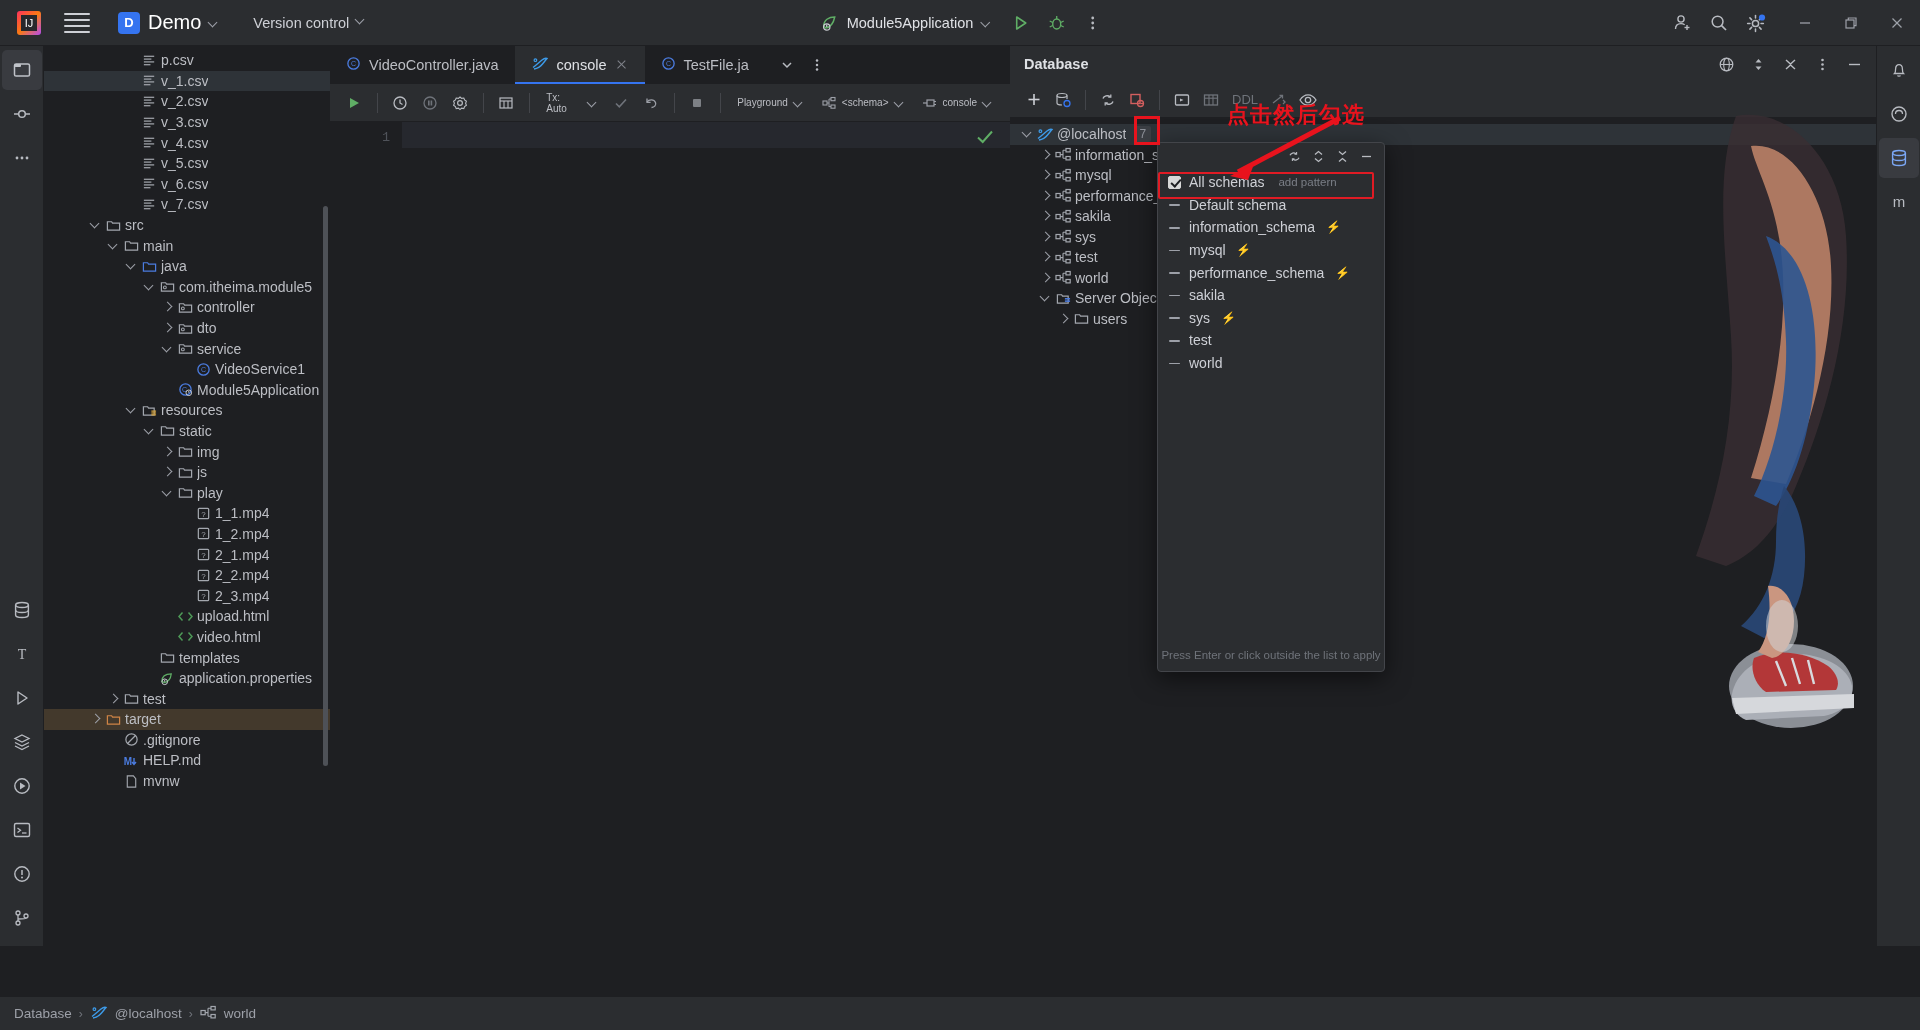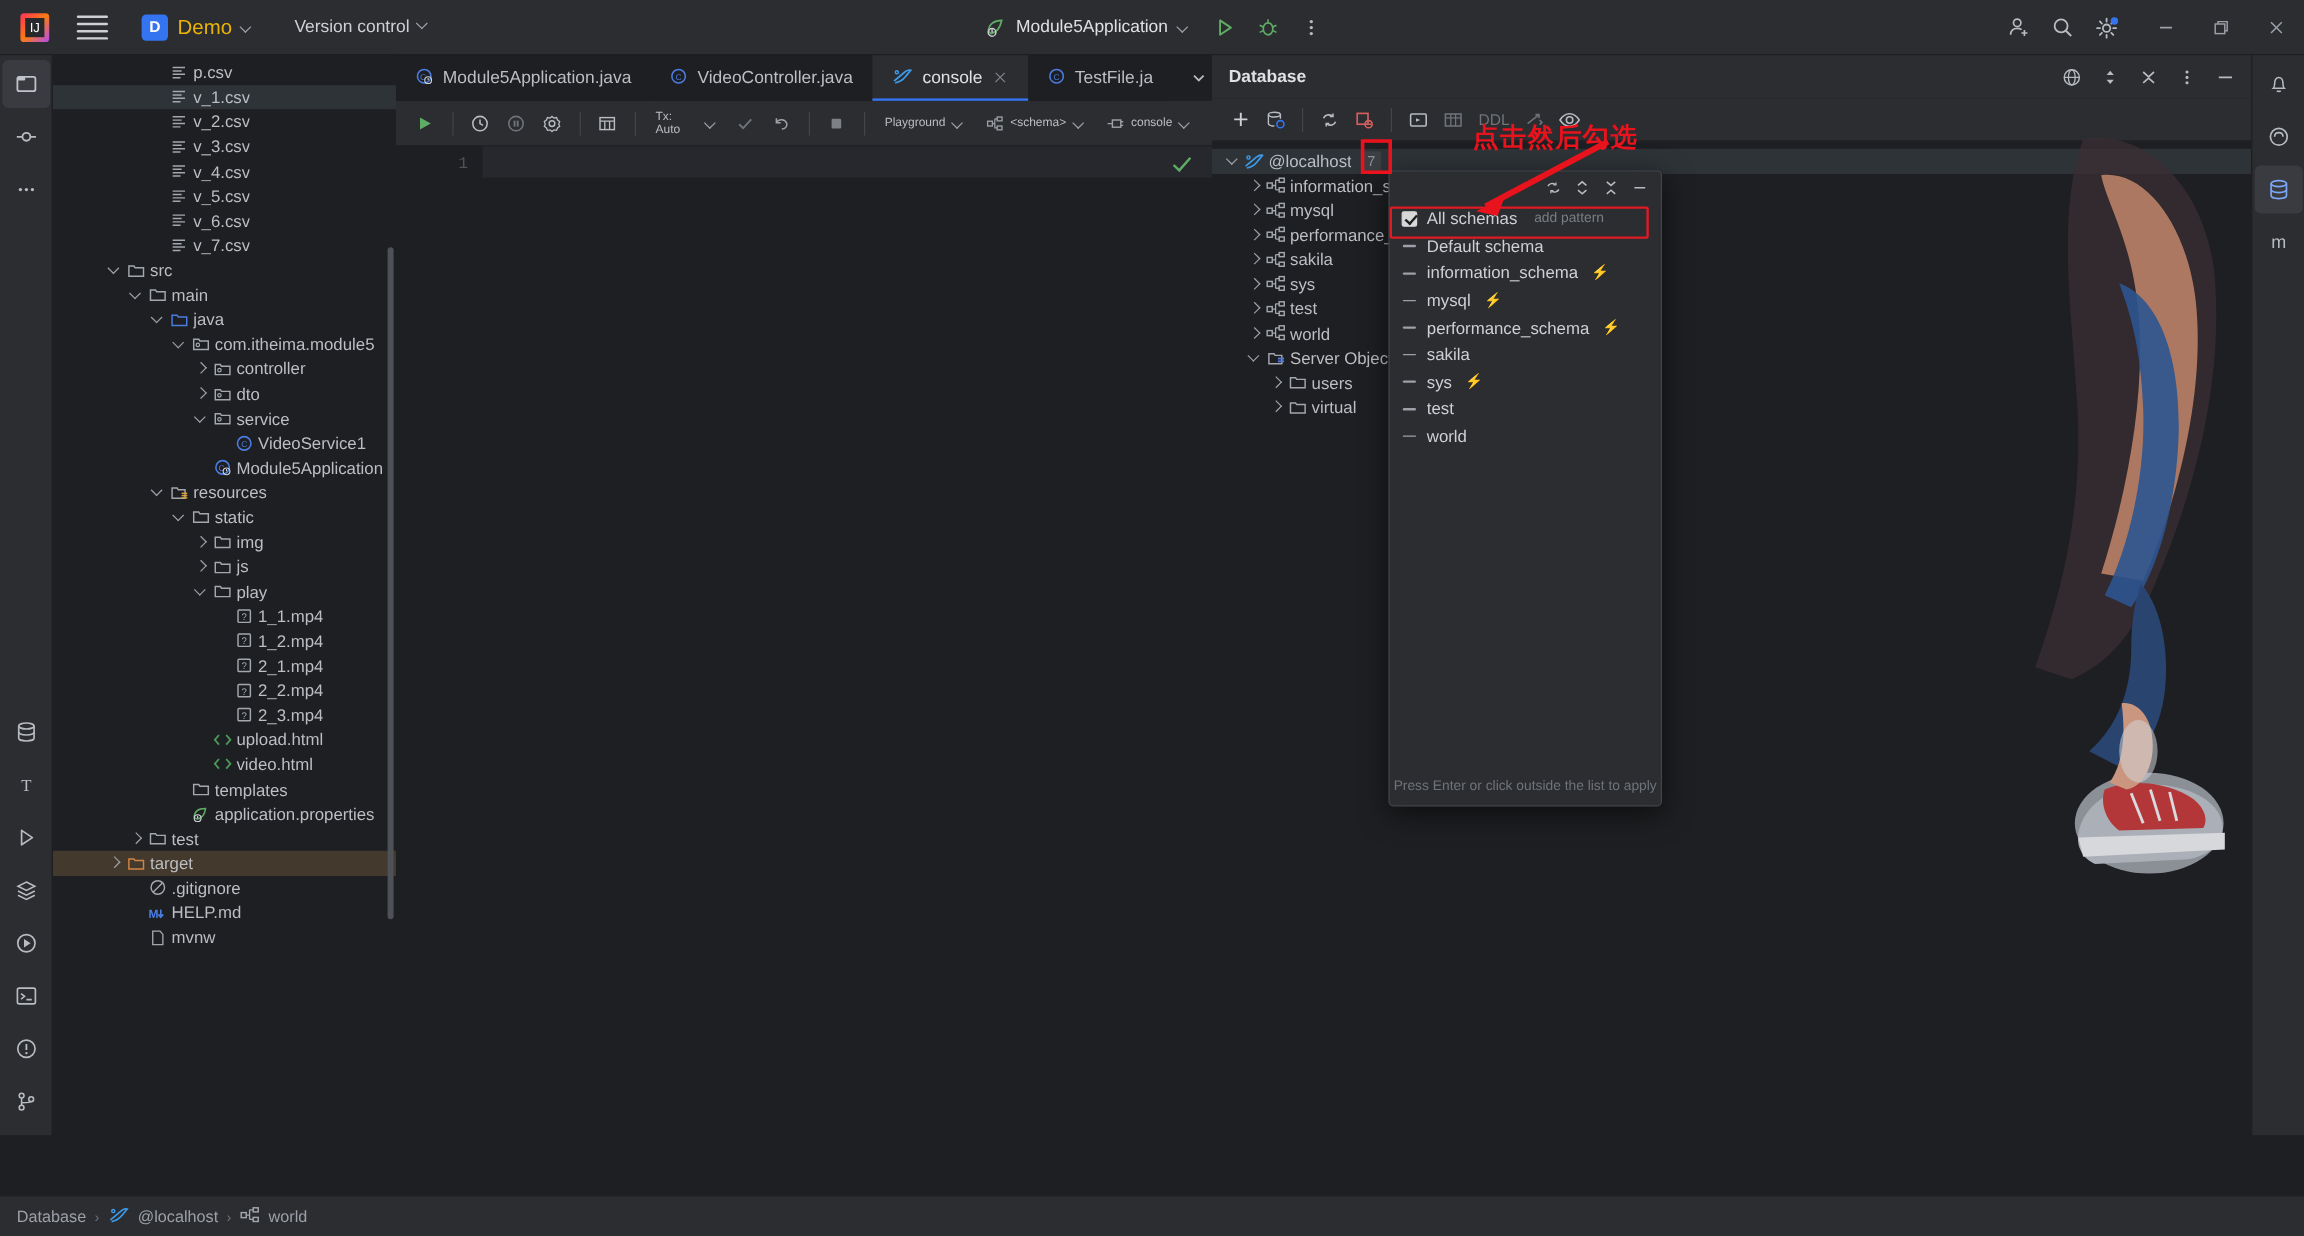--- a/index.html
+++ b/index.html
@@ -23,21 +23,21 @@
   .tb-logo svg { display:block; }
   .hamburger { margin-left: 20px; width: 26px; height: 26px; display:flex; flex-direction:column; justify-content:center; gap:4px; cursor:pointer;}
   .hamburger i { display:block; height: 2px; background:#ced0d6; border-radius:1px;}
   .proj-chip {
     margin-left: 20px; display:flex; align-items:center; gap:8px; padding: 3px 8px; border-radius:5px; cursor:pointer;
   }
   .proj-badge {
     width:22px;height:22px;border-radius:4px;background:#3574f0;color:#fff;
     font-size:13px;font-weight:bold;display:flex;align-items:center;justify-content:center;
   }
-  .proj-name { font-size:17px; color:#eab308; }
+  .proj-name { font-size:20px; color:#ffffff; }
   .chev { width:10px;height:10px; display:inline-block; position:relative; }
   .chev::after{
     content:''; position:absolute; left:0; top:1px; width:6px;height:6px;
     border-right:1.4px solid #9da0a8; border-bottom:1.4px solid #9da0a8;
     transform: rotate(45deg);
   }
   .vcs { margin-left:20px; display:flex;align-items:flex-start;gap:7px; font-size:14.5px;color:#ced0d6; cursor:pointer; padding:3px 6px;border-radius:5px;}
 
   .tb-center { position:absolute; left: 50%; transform: translateX(-50%); display:flex; align-items:center; gap:6px;}
   .runcfg { display:flex;align-items:center;gap:8px; padding:4px 8px; border-radius:5px; cursor:pointer;}
@@ -842,29 +842,20 @@
         </div>
       </div>
     <div class="pp-scrollbar"></div>
   </div>
 
   <div class="editor-area">
     <div class="tabs-row" id="editor-tabs">
         <div class="tab">
           <span><svg width="15" height="15" viewBox="0 0 16 16">
               <circle cx="8" cy="8" r="6" fill="none" stroke="#4b7ce0" stroke-width="1.4"></circle>
-              <text x="7" y="11" font-size="7.5" fill="#4b7ce0" text-anchor="middle" font-family="Liberation Sans, sans-serif">C</text>
-              <circle cx="11.5" cy="11.5" r="3" fill="none" stroke="#cfd2d7" stroke-width="1"></circle>
-              <line x1="11.5" y1="9.5" x2="11.5" y2="11.5" stroke="#cfd2d7" stroke-width="1"></line>
-            </svg></span>
-          <span>Module5Application.java</span>
-        </div>
-        <div class="tab">
-          <span><svg width="15" height="15" viewBox="0 0 16 16">
-              <circle cx="8" cy="8" r="6" fill="none" stroke="#4b7ce0" stroke-width="1.4"></circle>
               <text x="8" y="11" font-size="7.5" fill="#4b7ce0" text-anchor="middle" font-family="Liberation Sans, sans-serif">C</text>
             </svg></span>
           <span>VideoController.java</span>
         </div>
         <div class="tab active">
           <span><svg width="18" height="15" viewBox="0 0 18 15">
               <path d="M2,11.5 C4,10 7.5,7 11,4 C12.5,2.8 14.5,2 16,2.5 C14.8,4 13.5,5.5 11.5,8 C9.5,10.5 6,12.5 3,13" fill="none" stroke="#3d9be9" stroke-width="1.4"></path>
               <circle cx="4.4" cy="4.2" r="1.3" fill="none" stroke="#3d9be9" stroke-width="1.2"></circle>
             </svg></span>
           <span>console</span>
@@ -1209,30 +1200,20 @@
         </div>
         <div class="trow" style="height: 20.5px;">
           <span style="width:46px;flex:none"></span>
           <span class="tw-arrow right"></span>
           <span class="tw-icon">
             <svg width="15" height="15" viewBox="0 0 16 16">
               <path d="M1.5,4 L6,4 L7,5.5 L14.5,5.5 L14.5,13 L1.5,13 Z" fill="none" stroke="#a3a7ae" stroke-width="1.3"></path>
             </svg>
           </span>
           <span class="tw-label">users</span>
-        </div>
-        <div class="trow" style="height: 20.5px;">
-          <span style="width:46px;flex:none"></span>
-          <span class="tw-arrow right"></span>
-          <span class="tw-icon">
-            <svg width="15" height="15" viewBox="0 0 16 16">
-              <path d="M1.5,4 L6,4 L7,5.5 L14.5,5.5 L14.5,13 L1.5,13 Z" fill="none" stroke="#a3a7ae" stroke-width="1.3"></path>
-            </svg>
-          </span>
-          <span class="tw-label">virtual</span>
         </div>
       </div>
 
     <div class="anime-art">
       <svg width="340" height="700" viewBox="0 0 340 700">
         <path d="M200,30 C250,20 305,70 310,150 C316,240 290,330 260,400 C240,448 215,470 190,480 L160,470 C185,400 200,330 195,250 C190,170 178,90 200,30 Z" fill="#3a2e33" opacity="0.85"></path>
         <path d="M215,60 C255,55 292,110 295,180 C299,255 275,340 250,398 L215,392 C238,320 252,240 246,175 C241,115 220,85 215,60 Z" fill="#c98b6d" opacity="0.9"></path>
         <path d="M230,150 C270,165 285,230 278,300 C272,360 255,400 240,420 L218,410 C238,370 252,310 250,255 C248,200 238,172 230,150 Z" fill="#2f5a9b" opacity="0.9"></path>
         <path d="M248,400 C265,420 272,455 268,490 C264,525 248,545 228,552 L205,540 C228,520 240,490 240,455 C240,430 244,412 248,400 Z" fill="#2a4b80" opacity="0.9"></path>
         <ellipse cx="255" cy="600" rx="62" ry="42" fill="#9ea3ab" opacity="0.92"></ellipse>

